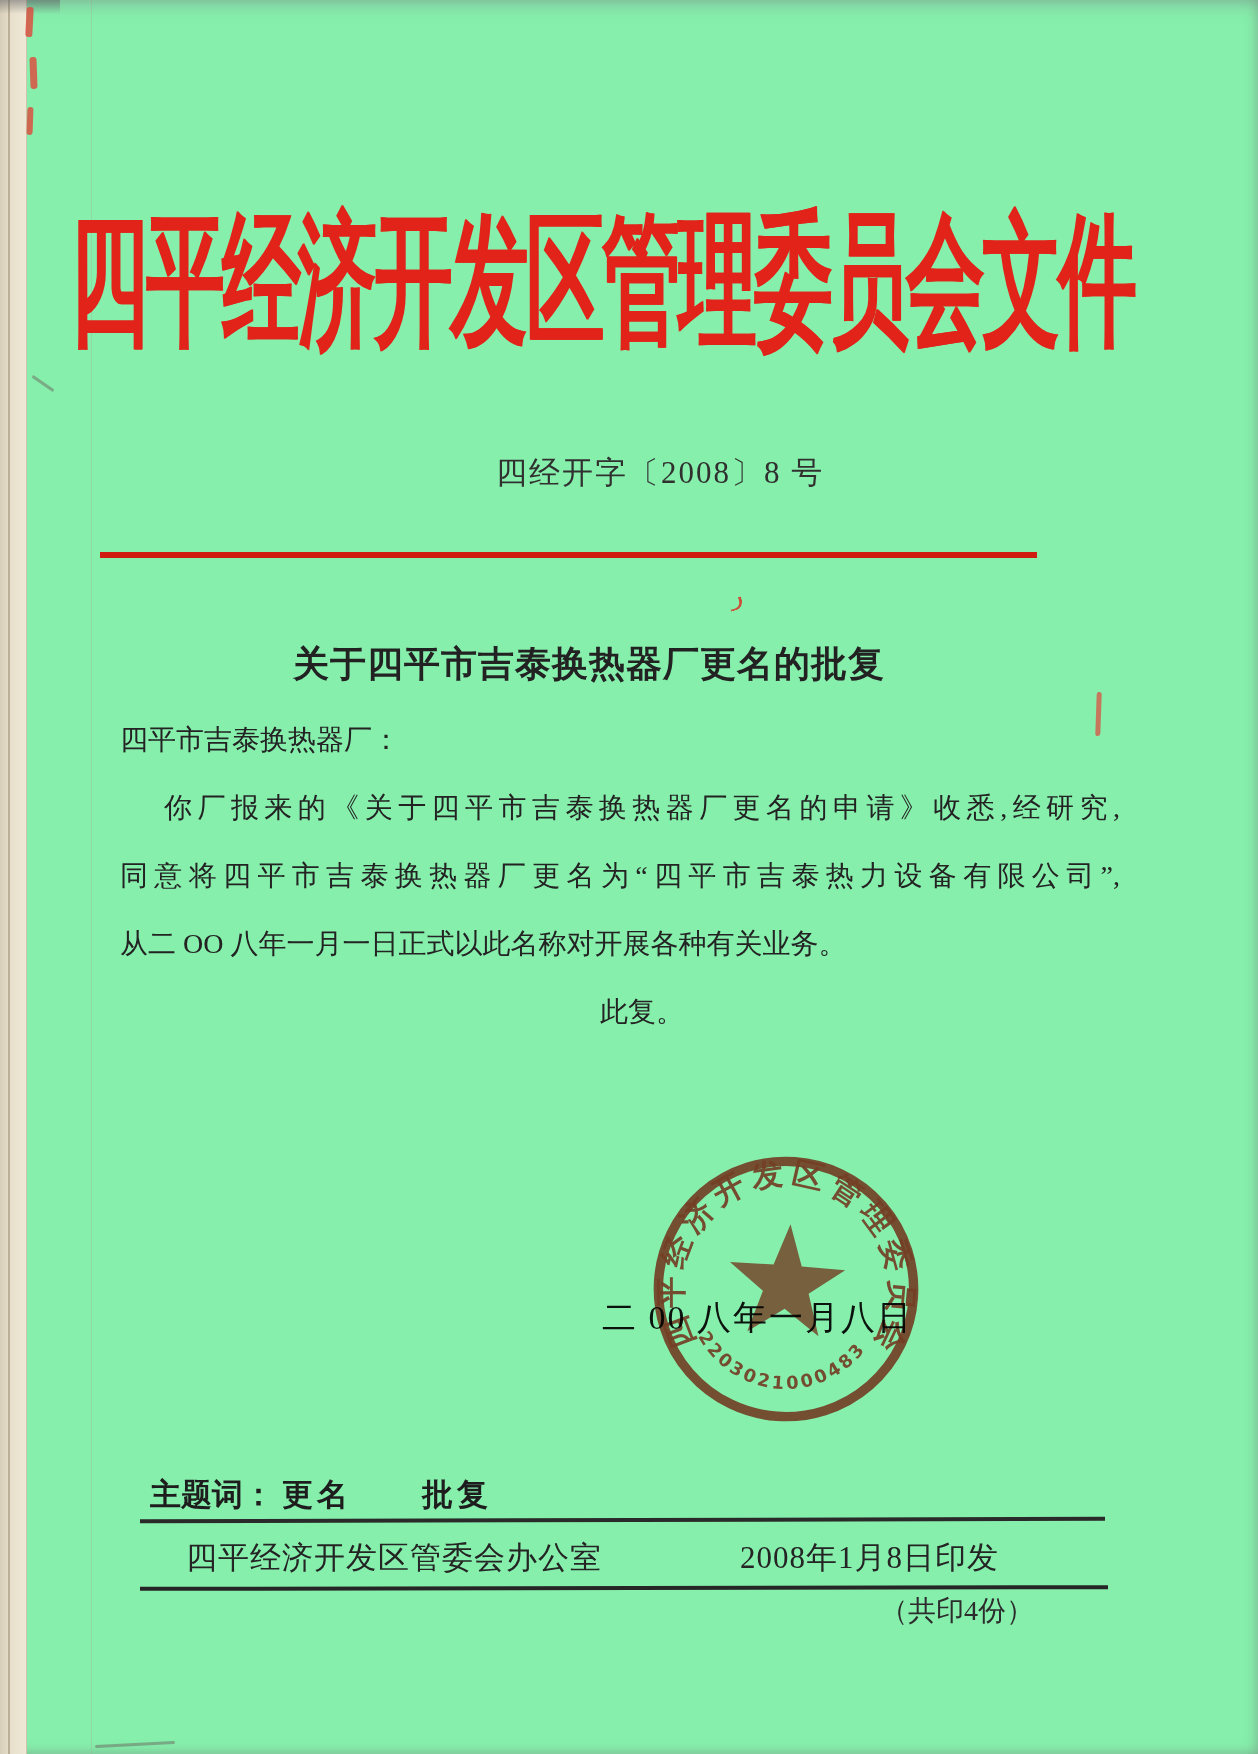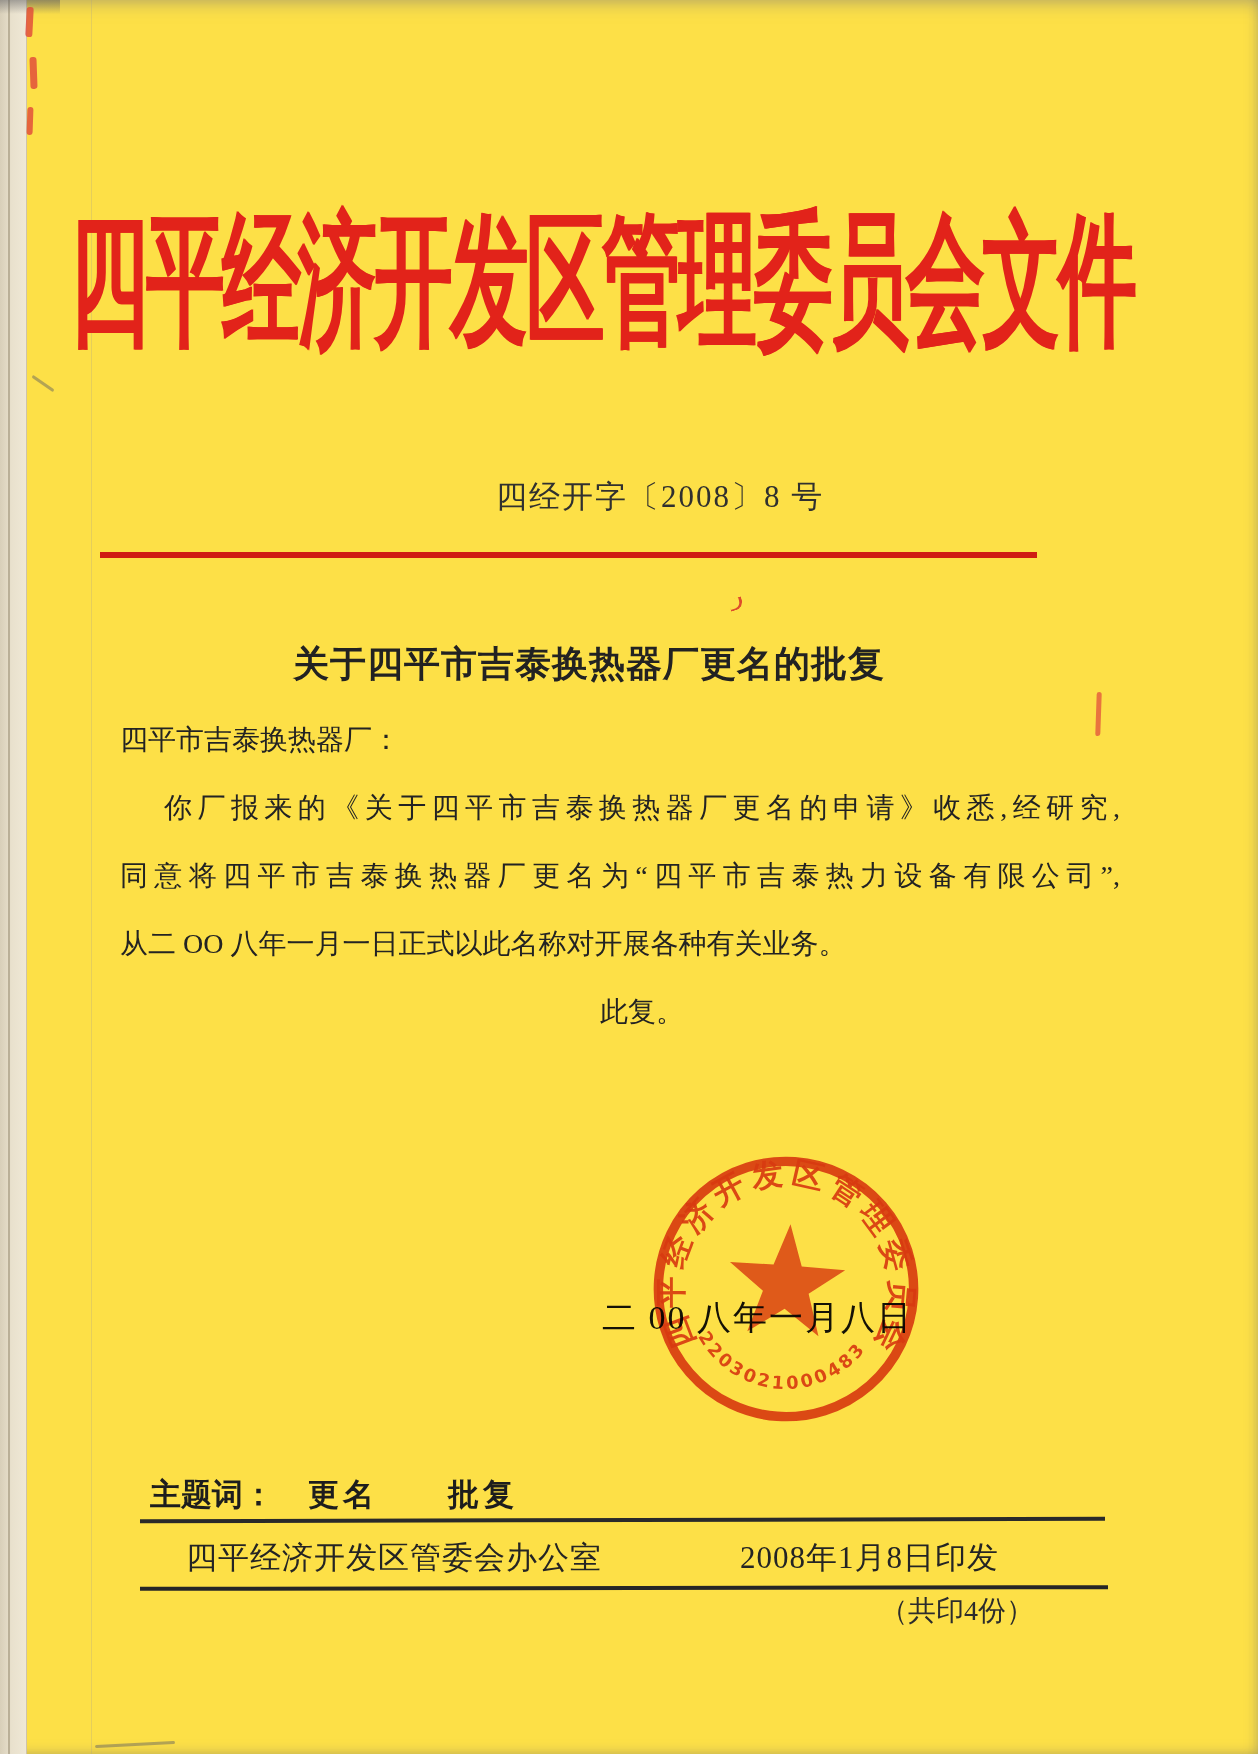--- a/index.html
+++ b/index.html
@@ -1,18 +1,18 @@
 <!DOCTYPE html>
 <html><head>
 <meta charset="utf-8">
 <style>
   html,body{margin:0;padding:0;background:#9a9a9a;}
   .page{
     position:relative;width:1258px;height:1754px;overflow:hidden;
-    background:#fde047;
+    background:#86efac;
     font-family:"Liberation Serif","DejaVu Serif",serif;
     color:#262626;
     box-shadow:inset 0 14px 18px -12px rgba(120,120,130,.55),
                inset -10px 0 14px -10px rgba(120,120,120,.45),
                inset 0 -10px 14px -11px rgba(110,110,110,.5);
   }
   
   .edge-strip{position:absolute;left:0;top:0;width:26px;height:100%;
     background:linear-gradient(90deg,#d8cfb9 0,#e9e1cd 45%,#efe8d6 100%);
     border-right:1px solid #cfc3a8;}
@@ -26,21 +26,21 @@
   .smudge{position:absolute;background:#6a675f;opacity:.5;border-radius:2px;}
   .squiggle{position:absolute;width:11px;height:10px;border-right:3px solid #d93327;
     border-bottom:2px solid #d93327;border-radius:0 0 9px 0;transform:rotate(-18deg);opacity:.85;}
 
   .header-title{
     position:absolute;left:70px;top:186px;width:990px;text-align:center;
     font-size:78px;font-weight:700;letter-spacing:-2px;color:#e2231a;
     transform:scaleY(1.85);transform-origin:center top;white-space:nowrap;
     text-shadow:1px 0 0 #e2231a;
   }
-  .doc-number{position:absolute;left:410px;top:476px;width:500px;text-align:center;
+  .doc-number{position:absolute;left:410px;top:452px;width:500px;text-align:center;
     font-size:31px;letter-spacing:2px;color:#30302f;white-space:nowrap;}
   .red-rule{position:absolute;left:100px;top:552px;width:937px;height:6px;background:#cf1d12;}
 
   .doc-title{position:absolute;left:89px;top:640px;width:1000px;text-align:center;
     font-family:"Liberation Sans","DejaVu Sans",sans-serif;
     font-size:36px;font-weight:700;letter-spacing:1px;color:#222;white-space:nowrap;}
 
   .body-block{position:absolute;left:120px;top:706px;width:1000px;
     font-size:28px;line-height:68px;color:#232323;}
   .line{white-space:nowrap;}
@@ -49,21 +49,21 @@
 
   .seal{position:absolute;left:650px;top:1153px;width:272px;height:272px;
     mix-blend-mode:multiply;opacity:.95;transform:rotate(4deg);}
   .date-line{position:absolute;left:602px;top:1295px;width:320px;
     font-size:34px;letter-spacing:2px;color:#141414;white-space:nowrap;z-index:5;
     mix-blend-mode:multiply;font-family:Liberation Serif, serif;}
 
   .subject-row{position:absolute;left:150px;top:1474px;
     font-family:"Liberation Sans","DejaVu Sans",sans-serif;
     font-size:31px;font-weight:700;color:#1d1d1d;white-space:nowrap;}
-  .subject-row .terms{margin-left:34px;letter-spacing:4px;}
+  .subject-row .terms{margin-left:8px;letter-spacing:4px;}
   .footer-rule1{position:absolute;left:140px;top:1518px;width:965px;height:4px;background:#2a2a2a;
     transform:rotate(-.15deg);}
   .office{position:absolute;left:150px;top:1537px;font-size:31px;letter-spacing:1px;
     color:#242424;white-space:nowrap;margin-left:36px;}
   .print-date{position:absolute;left:740px;top:1537px;font-size:31px;letter-spacing:1px;
     color:#242424;white-space:nowrap;}
   .footer-rule2{position:absolute;left:140px;top:1586px;width:968px;height:4px;background:#262626;
     transform:rotate(-.1deg);}
   .copies{position:absolute;left:880px;top:1592px;font-size:28px;color:#2c2c2c;white-space:nowrap;}
 </style>

